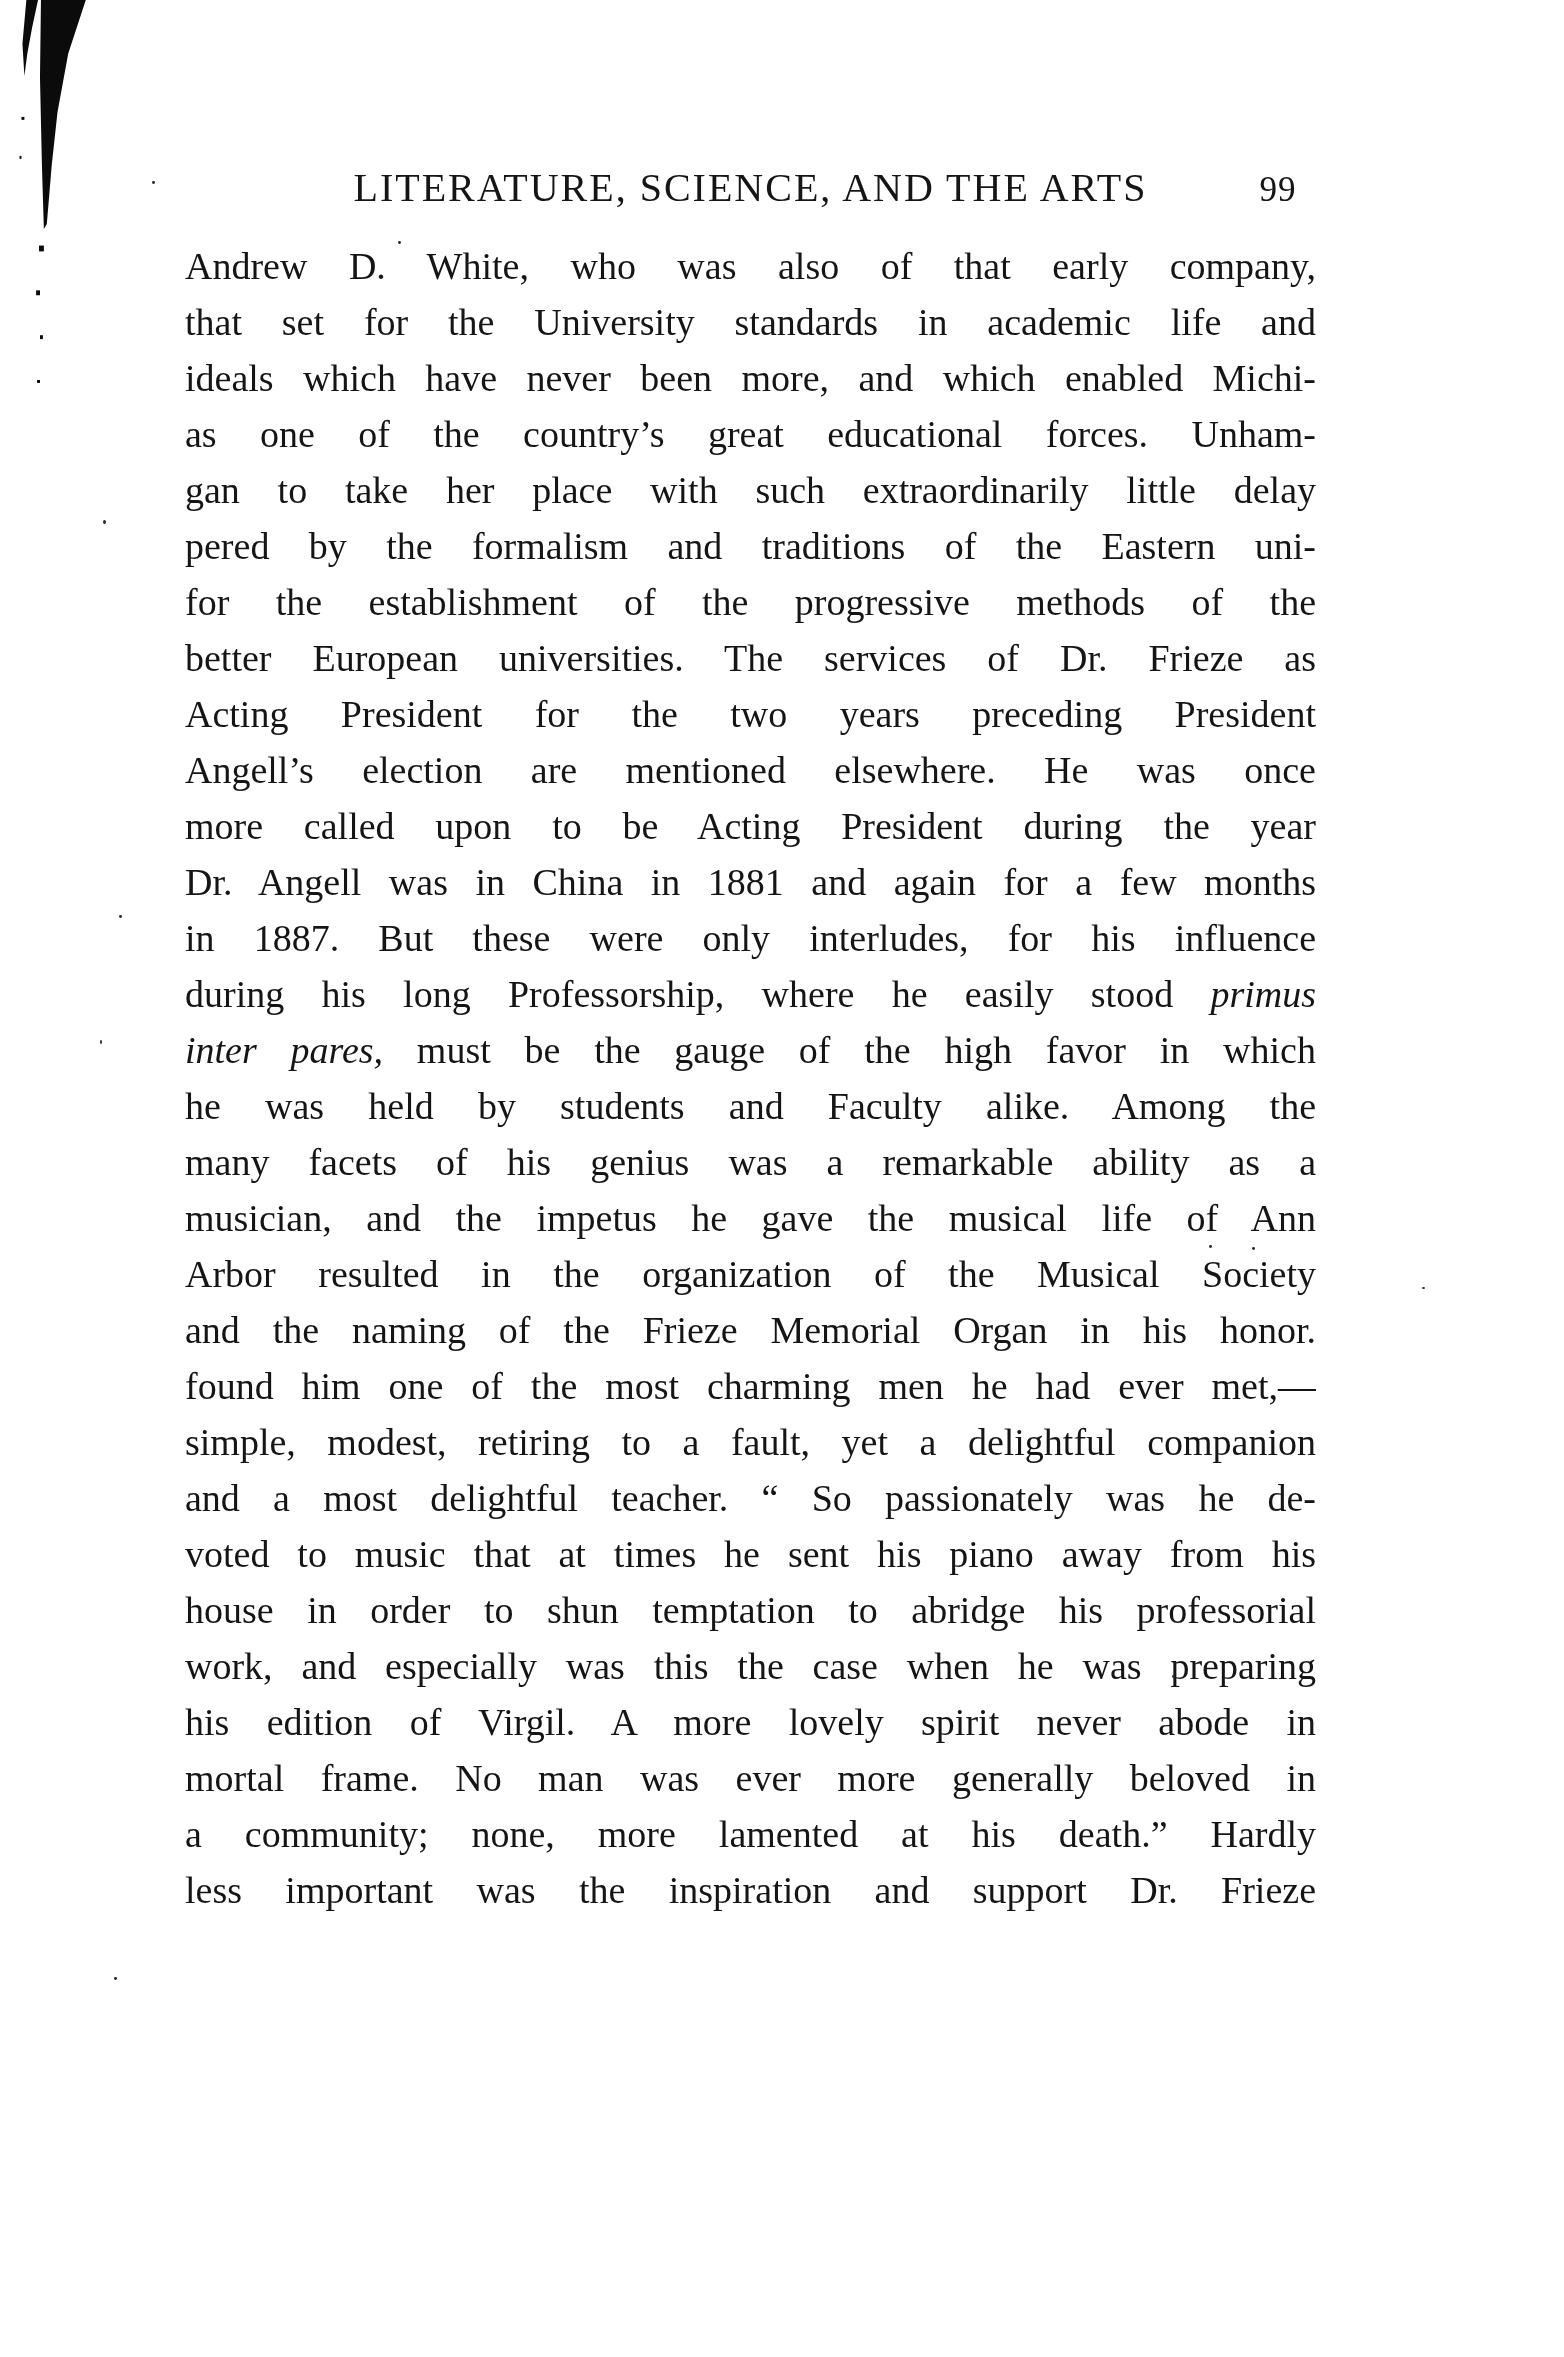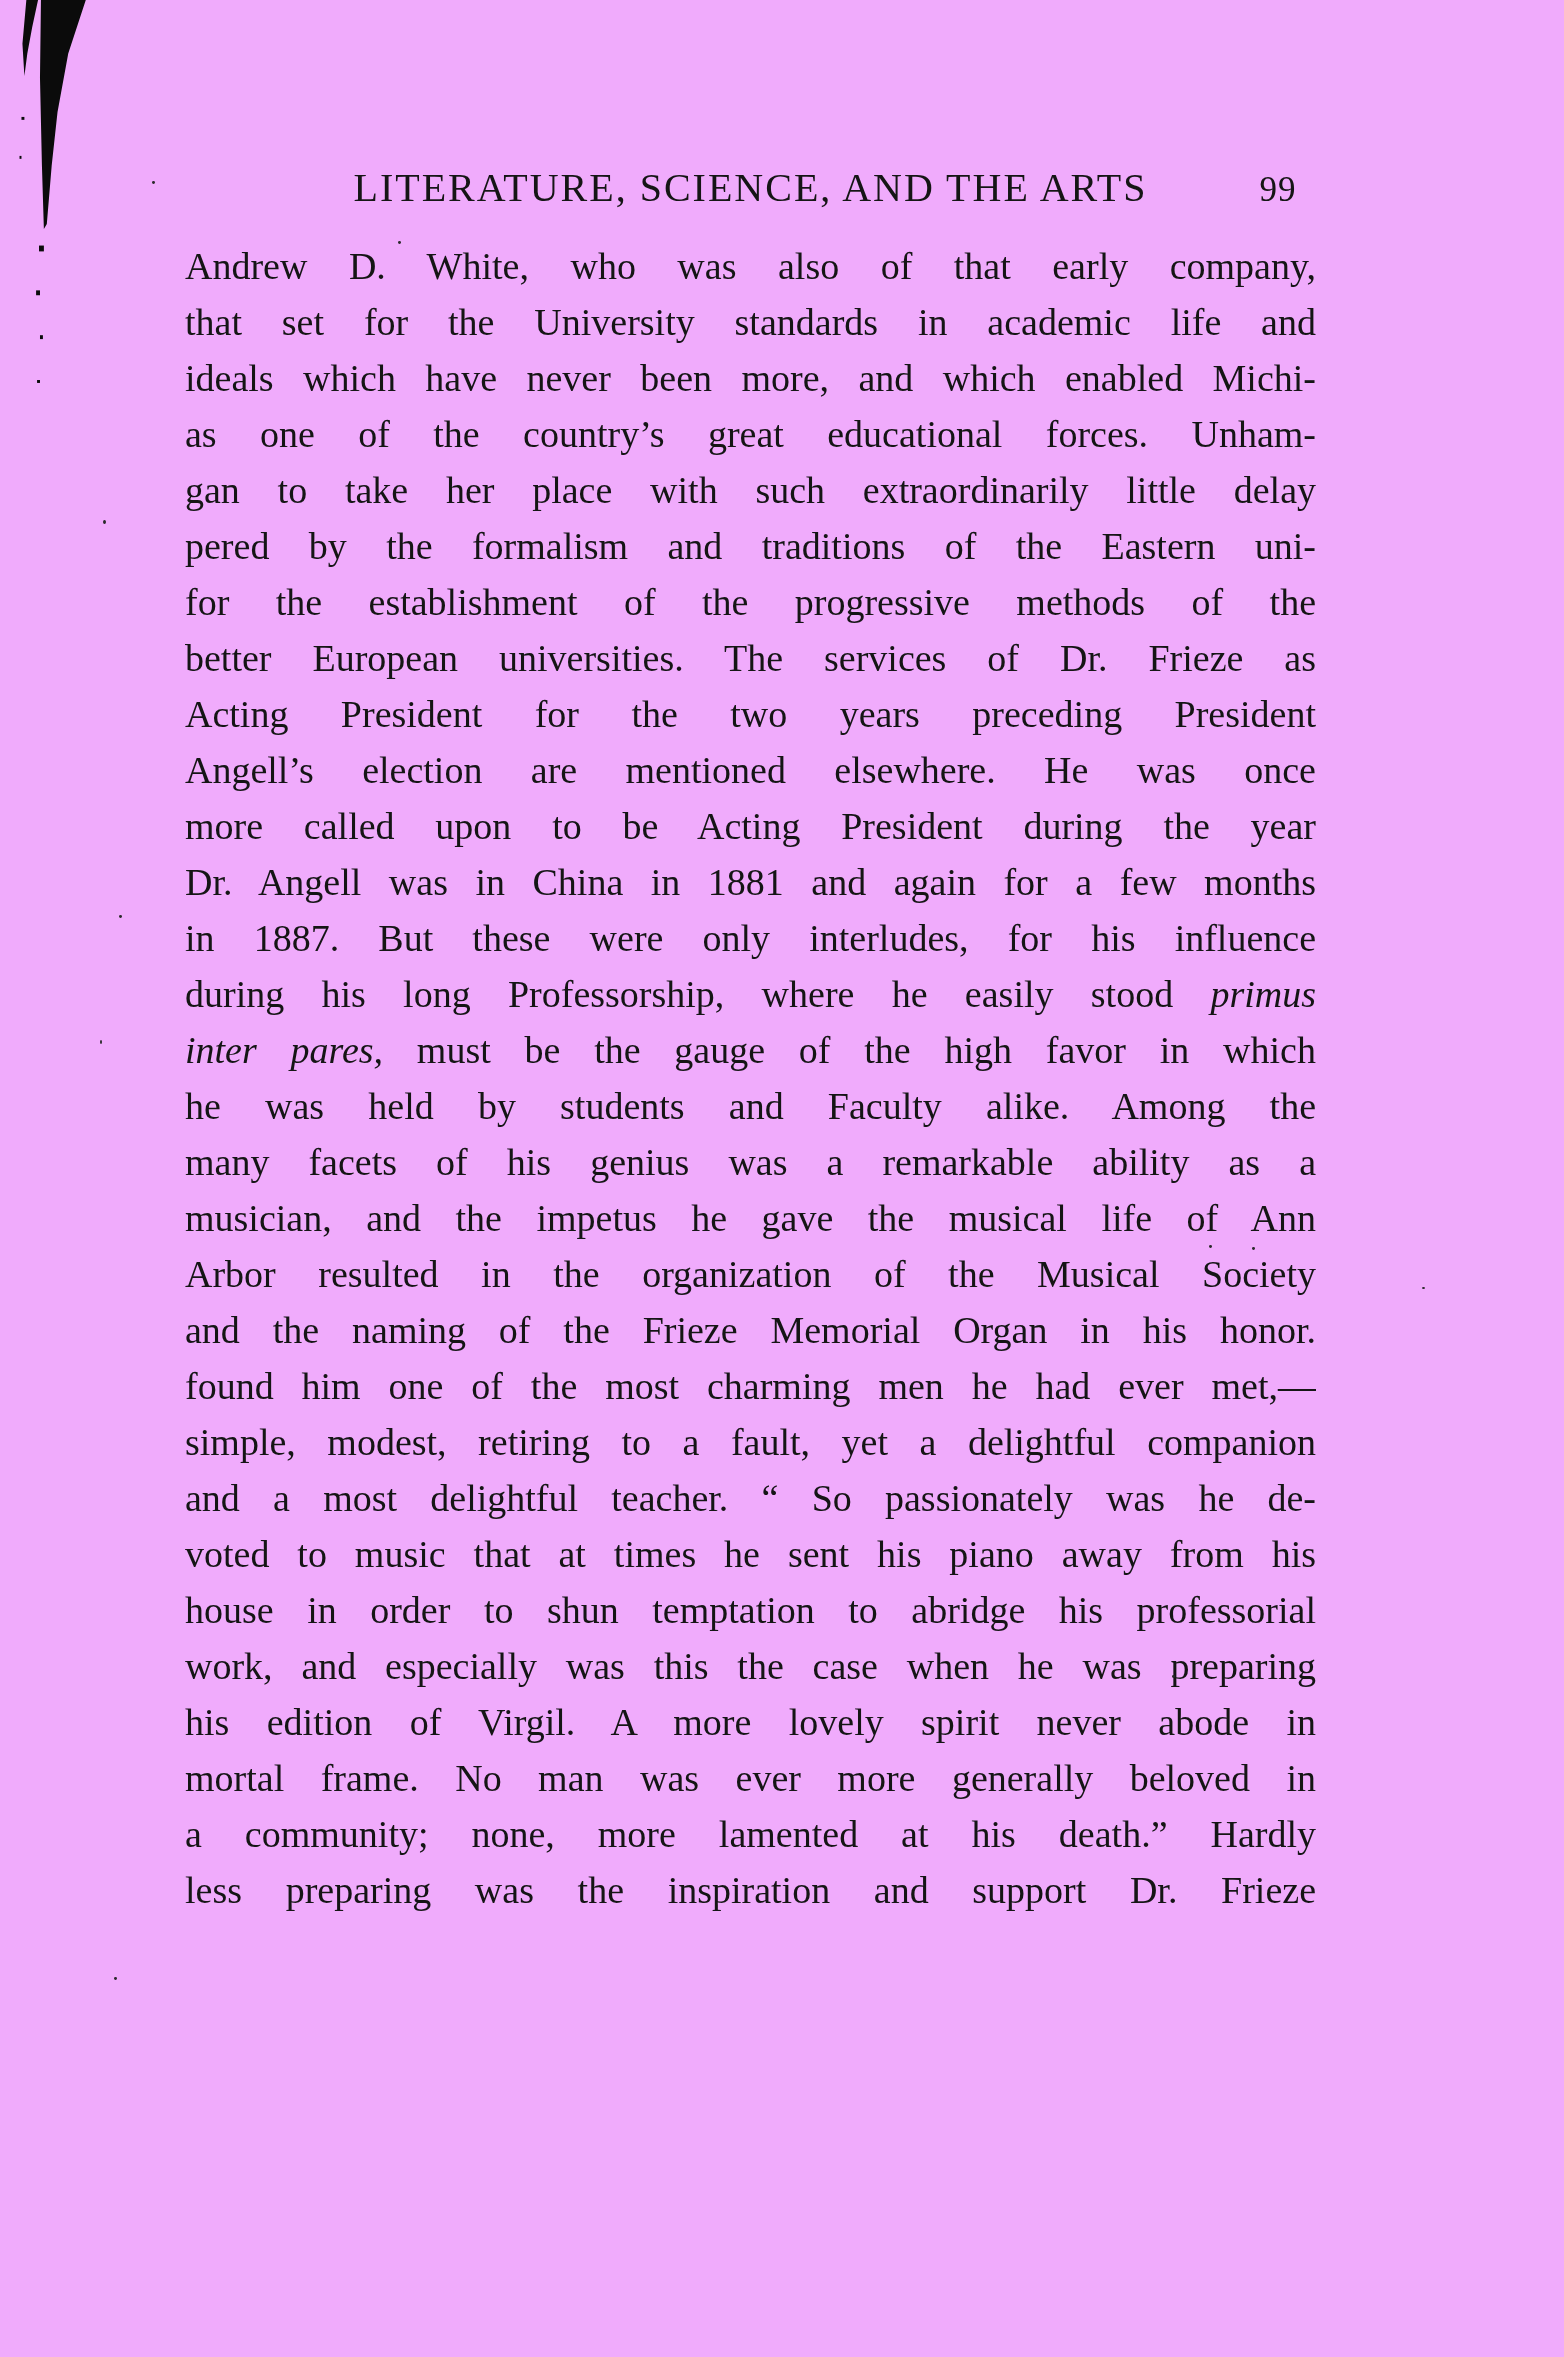--- a/index.html
+++ b/index.html
@@ -1,21 +1,21 @@
 <!DOCTYPE html>
 <html><head>
 <meta charset="utf-8">
 <style>
   html, body { margin: 0; padding: 0; background: #e8e8e6; }
   .page {
     position: relative;
     width: 1564px;
     height: 2357px;
     margin: 0 auto;
-    background: #f0abfc;
+    background: #ffffff;
     color: #151515;
     font-family: "Liberation Serif", "DejaVu Serif", serif;
     overflow: hidden;
   }
   .binding-artifact {
     position: absolute;
     left: 0;
     top: 0;
     width: 117px;
     height: 419px;
@@ -112,21 +112,21 @@
       <div class="text-line"><span>and the naming of the Frieze Memorial Organ in his honor.</span></div>
       <div class="text-line"><span>found him one of the most charming men he had ever met,—</span></div>
       <div class="text-line"><span>simple, modest, retiring to a fault, yet a delightful companion</span></div>
       <div class="text-line"><span>and a most delightful teacher.  “ So passionately was he de-</span></div>
       <div class="text-line"><span>voted to music that at times he sent his piano away from his</span></div>
       <div class="text-line"><span>house in order to shun temptation to abridge his professorial</span></div>
       <div class="text-line"><span>work, and especially was this the case when he was preparing</span></div>
       <div class="text-line"><span>his edition of Virgil.  A more lovely spirit never abode in</span></div>
       <div class="text-line"><span>mortal frame.  No man was ever more generally beloved in</span></div>
       <div class="text-line"><span>a community; none, more lamented at his death.”  Hardly</span></div>
-      <div class="text-line"><span>less preparing was the inspiration and support Dr. Frieze</span></div>
+      <div class="text-line"><span>less important was the inspiration and support Dr. Frieze</span></div>
     </div>
 
   <div class="speck" style="left:152px; top:181px; width:2.9px; height:2.9px;"></div>
   <div class="speck" style="left:398px; top:241px; width:2.9px; height:2.9px;"></div>
   <div class="speck" style="left:103px; top:520px; width:2.9px; height:3.9px;"></div>
   <div class="speck" style="left:119px; top:915px; width:2.9px; height:2.9px;"></div>
   <div class="speck" style="left:100px; top:1040px; width:2px; height:3.9px;"></div>
   <div class="speck" style="left:114px; top:1977px; width:2.9px; height:2.9px;"></div>
   <div class="speck" style="left:1209px; top:1245px; width:2.9px; height:2.9px;"></div>
   <div class="speck" style="left:1252px; top:1247px; width:2.9px; height:2.9px;"></div>

